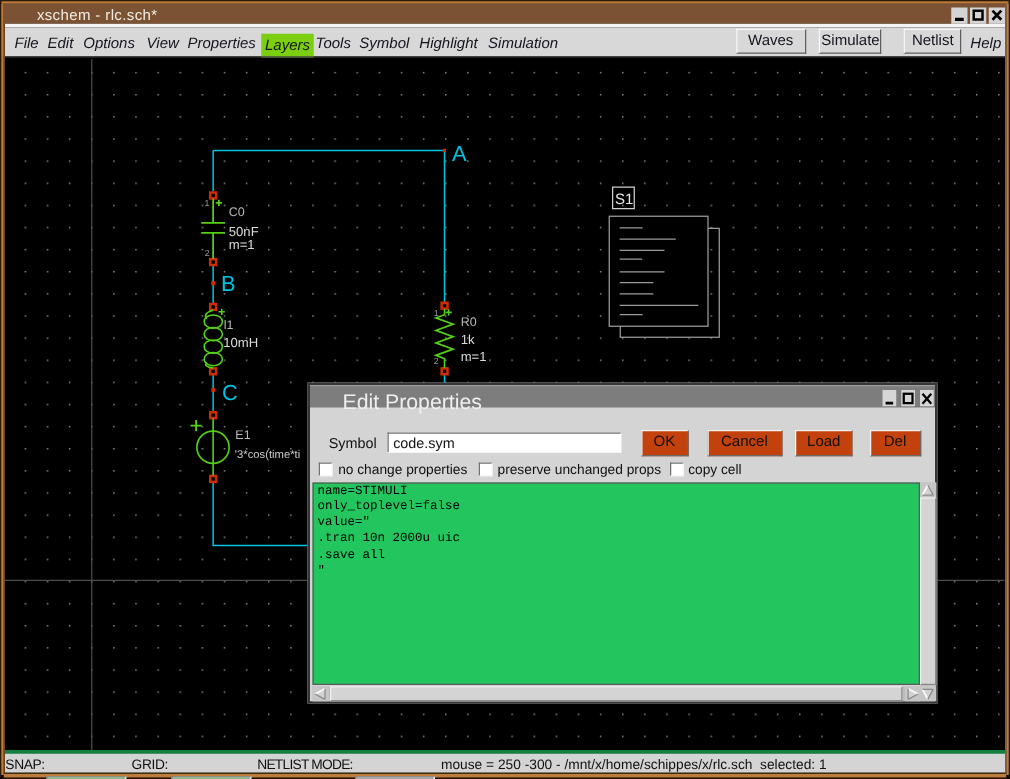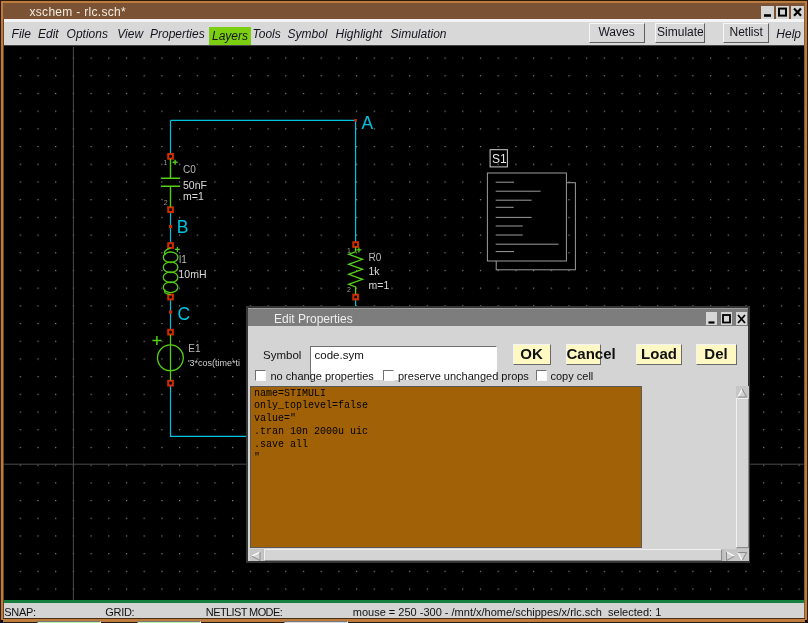--- a/index.html
+++ b/index.html
@@ -35,34 +35,34 @@
           font-size:12px; color:#14141e; text-align:center; line-height:16px; }
   
   #canvas { left:4.3px; top:46.5px; width:799.6px; height:553.1px; background:#000; overflow:hidden; }
   
   #status { left:4.3px; top:599.6px; width:799.6px; height:18.4px; background:#d4d4d4; border-top:3px solid #15803d; font-size:11px; color:#111; }
   #status span { position:absolute; top:3.5px; }
   .sentry { position:absolute; top:18px; height:13.5px; border-top:1px solid #7a7a7a; border-left:1px solid #7a7a7a; border-bottom:1px solid #fff; border-right:1px solid #fff; font-size:11px; padding:1px 0 0 3px; color:#111; }
   
   #dlg { left:246px; top:306px; width:504px; height:256.5px; background:#d4d4d4; border:2px solid #363636; z-index:50; }
   #dlgtitle { position:absolute; left:0; top:0; width:500px; height:18px; background:#7d7d7d; border-top:1px solid #9d9d9d; }
-  #dlgtitle .t { position:absolute; left:26px; top:2.5px; font-size:12px; color:#efefef; }
+  #dlgtitle .t { position:absolute; left:26px; top:2.5px; font-size:17px; color:#efefef; }
   .dbtn { position:absolute; top:2.5px; width:11px; height:13.5px; background:#d6d6d6; }
   #inputprop { position:absolute; left:0; top:20.5px; width:500px; text-align:center; font-size:11.5px; color:#111; }
   #symlabel { position:absolute; left:15px; top:41px; font-size:11.5px; color:#111; }
-  #symentry { position:absolute; left:61.5px; top:37.5px; width:187.5px; height:34px; background:#fff;
+  #symentry { position:absolute; left:61.5px; top:37.5px; width:187.5px; height:16px; background:#fff;
       border-top:1px solid #707070; border-left:1px solid #707070; border-bottom:1px solid #fff; border-right:1px solid #fff;
       font-size:11.5px; color:#111; padding:2px 0 0 4px; }
-  .dlgbtn { position:absolute; top:35.5px; height:21.5px; background:#fef9c3; text-align:center;
+  .dlgbtn { position:absolute; top:35.5px; height:21.5px; background:#c2410c; text-align:center;
       border-top:1.5px solid #f3f3f3; border-left:1.5px solid #f3f3f3; border-bottom:1.5px solid #6a6a6a; border-right:1.5px solid #6a6a6a;
-      font-size:15px; color:#111; line-height:17px;font-weight:bold; }
+      font-size:12px; color:#111; line-height:17px; }
   .cb { position:absolute; top:62px; width:11px; height:11px; background:#fff;
       border-top:1px solid #707070; border-left:1px solid #707070; border-bottom:1px solid #f8f8f8; border-right:1px solid #f8f8f8; }
   .cbl { position:absolute; top:61.5px; font-size:11px; color:#111; }
-  #dtext { position:absolute; left:2px; top:77.5px; width:392px; height:162.5px; background:#a16207; border:1px solid #5a5a5a;
+  #dtext { position:absolute; left:2px; top:77.5px; width:486px; height:162.5px; background:#22c55e; border:1px solid #5a5a5a;
       font-family:"Liberation Mono", monospace; font-size:10px; line-height:12.9px; color:#000; padding:1px 0 0 3px; white-space:pre; }
   .sb { position:absolute; background:#bdbdbd; }
   .sbthumb { position:absolute; background:#d4d4d4; border-top:1px solid #f0f0f0; border-left:1px solid #f0f0f0; border-bottom:1px solid #8a8a8a; border-right:1px solid #8a8a8a; }
   .sbarrow { position:absolute; width:12.5px; height:12.5px; background:#c6c6c6; }
 </style>
 </head>
 <body>
 
 <div class="abs" id="canvas">
   <svg width="799.6" height="553.1" style="position:absolute;left:0;top:0">
@@ -233,21 +233,21 @@
     <div class="dbtn" style="left:473px"><svg width="11" height="13.5">
           <rect x="2" y="3" width="7" height="7.5" fill="none" stroke="#000" stroke-width="1.8"></rect>
         </svg></div>
     <div class="dbtn" style="left:488px"><svg width="11" height="13.5">
           <path d="M2,3 L9,11 M9,3 L2,11" stroke="#000" stroke-width="1.8"></path>
         </svg></div>
   </div>
   <div id="symlabel">Symbol</div>
   <div id="symentry">code.sym</div>
   <div class="dlgbtn" style="left:264.5px; width:38px">OK</div>
-  <div class="dlgbtn" style="left:317.5px; width:35px">Cancel</div>
+  <div class="dlgbtn" style="left:317.5px; width:60px">Cancel</div>
   <div class="dlgbtn" style="left:388px; width:46px">Load</div>
   <div class="dlgbtn" style="left:447.5px; width:41px">Del</div>
   <div class="cb" style="left:7px"></div>
     <div class="cbl" style="left:22.5px">no change properties</div>
   <div class="cb" style="left:135px"></div>
     <div class="cbl" style="left:150px">preserve unchanged props</div>
   <div class="cb" style="left:288px"></div>
     <div class="cbl" style="left:302.5px">copy cell</div>
   <div id="dtext">name=STIMULI
 only_toplevel=false

